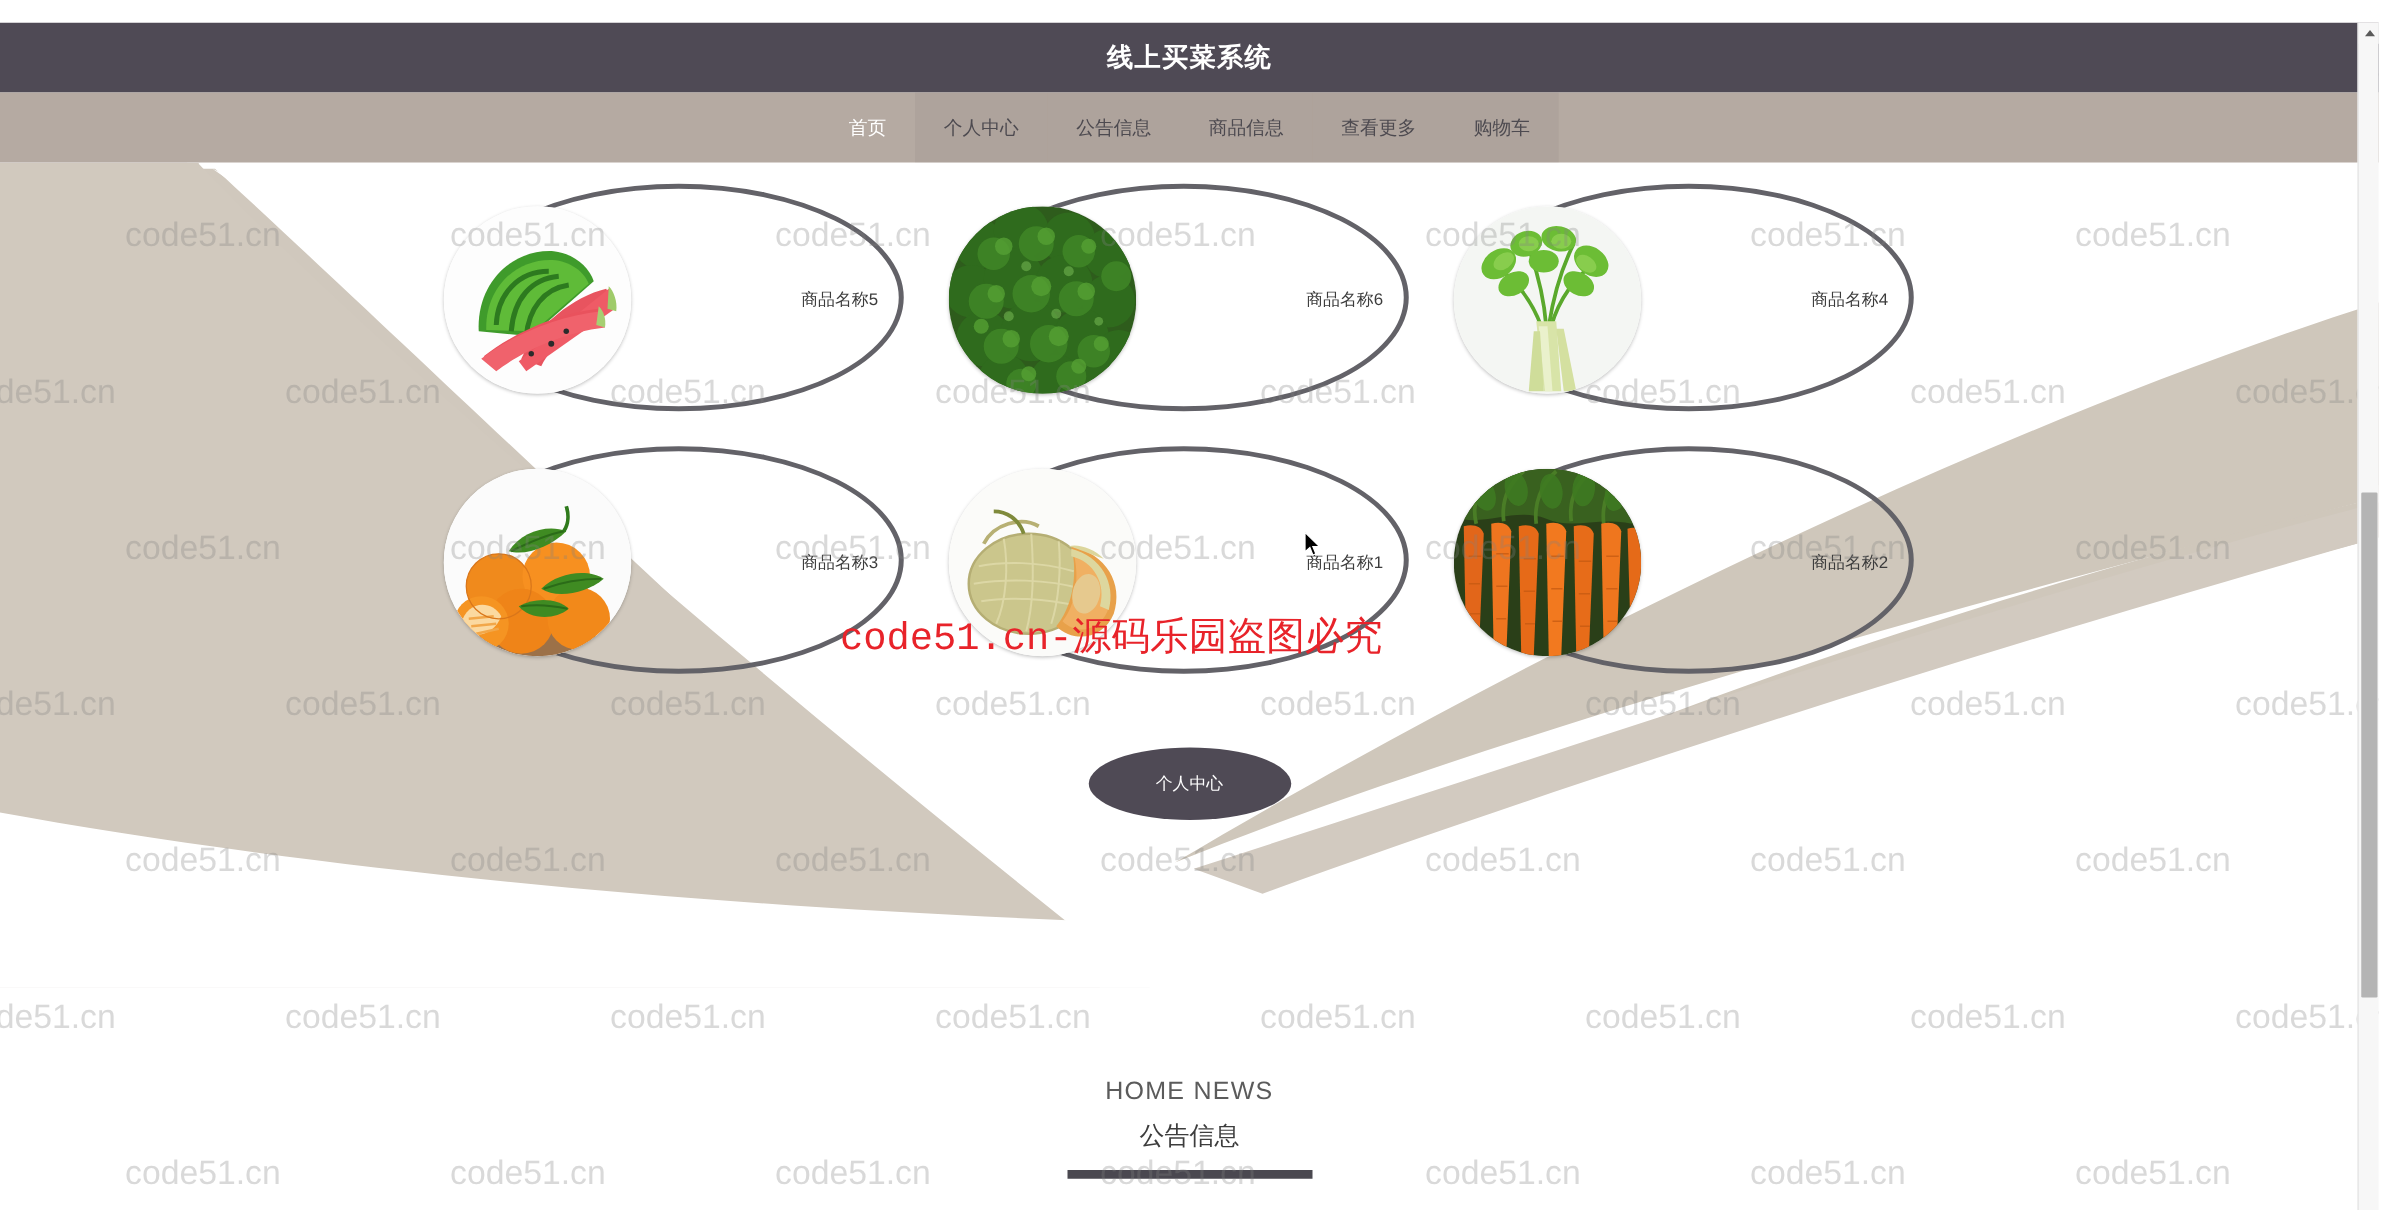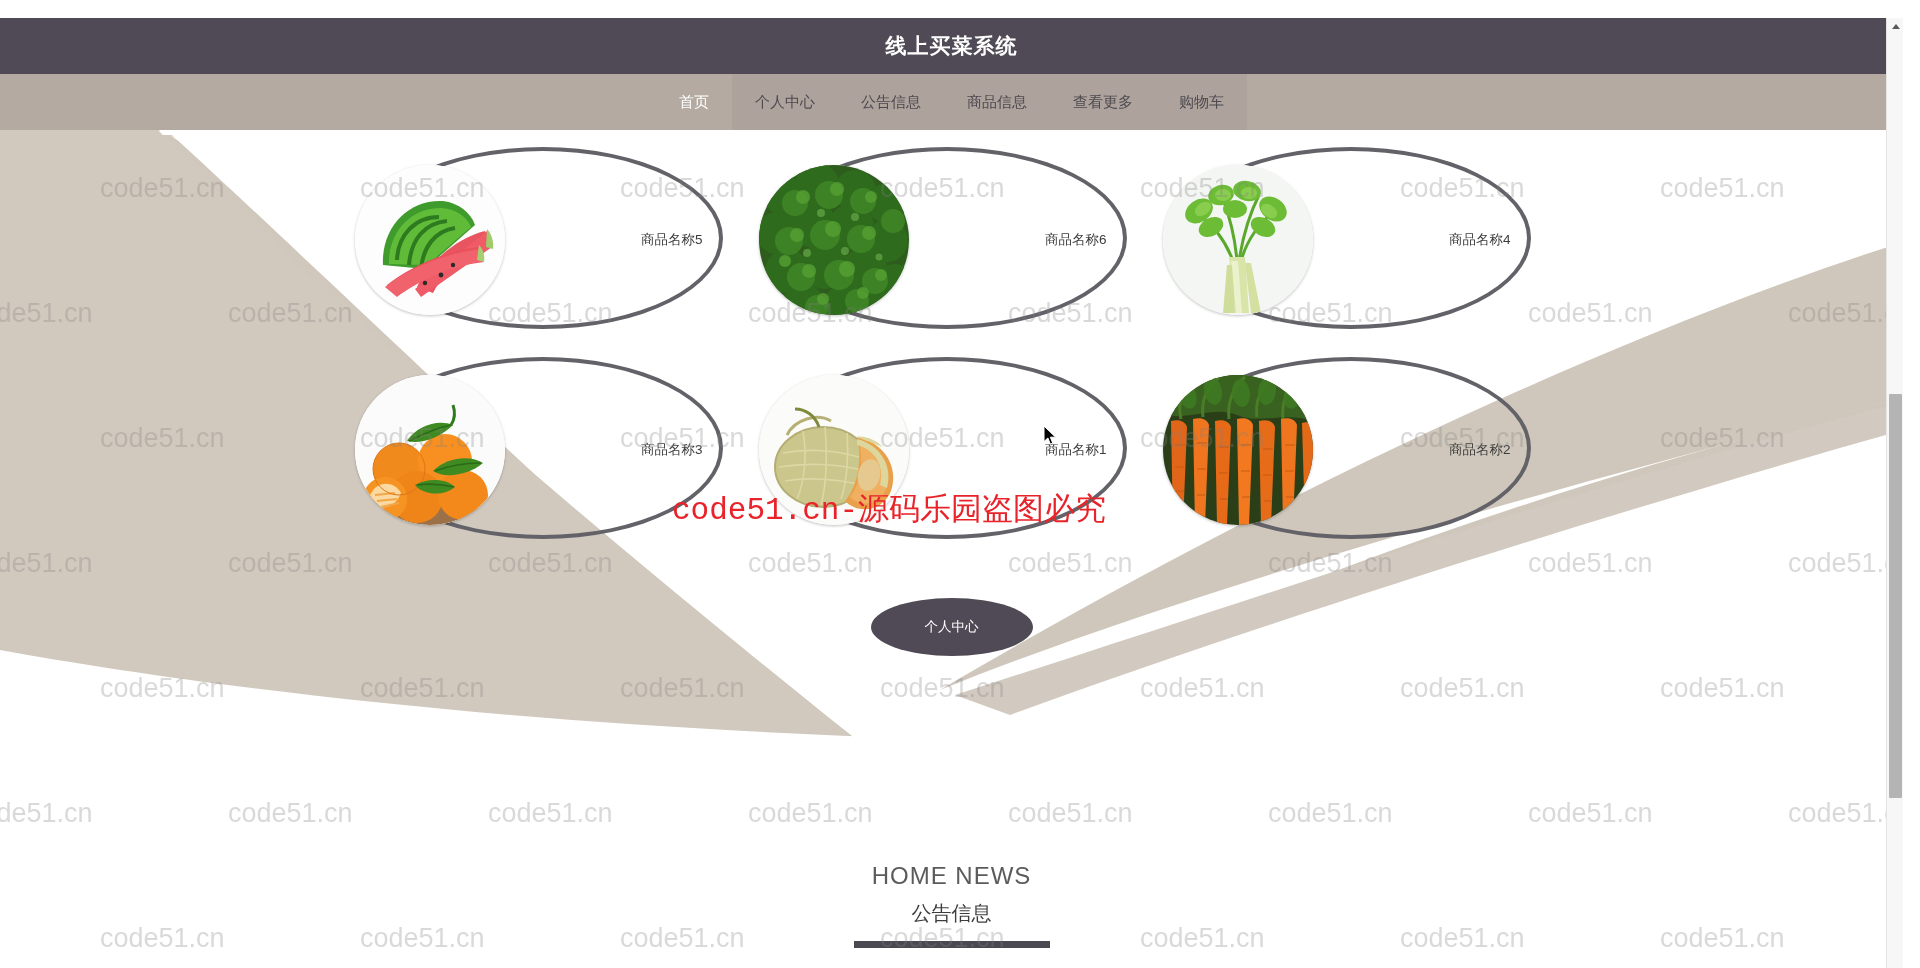--- a/index.html
+++ b/index.html
@@ -168,21 +168,21 @@
     width:1903px;
     height:196px;
     background:#ffffff;
     z-index:2;
     display:flex;
     flex-direction:column;
     align-items:center;
   }
   .news-title-en {
     margin-top:72px;
-    font-size:24px;
+    font-size:20px;
     color:#5b5b5b;
     letter-spacing:1px;
   }
   .news-title-cn {
     margin-top:10px;
     font-size:20px;
     color:#3d3d3d;
   }
   .news-underline {
     margin-top:14px;

